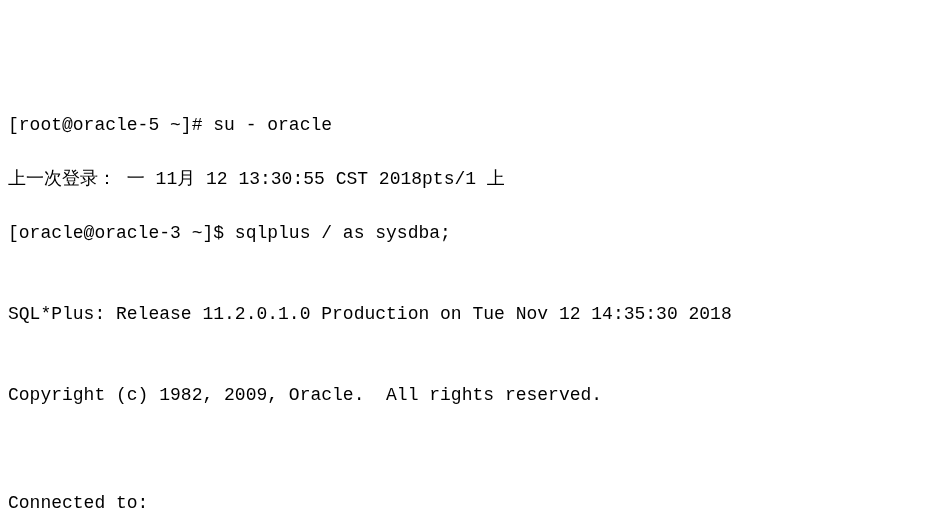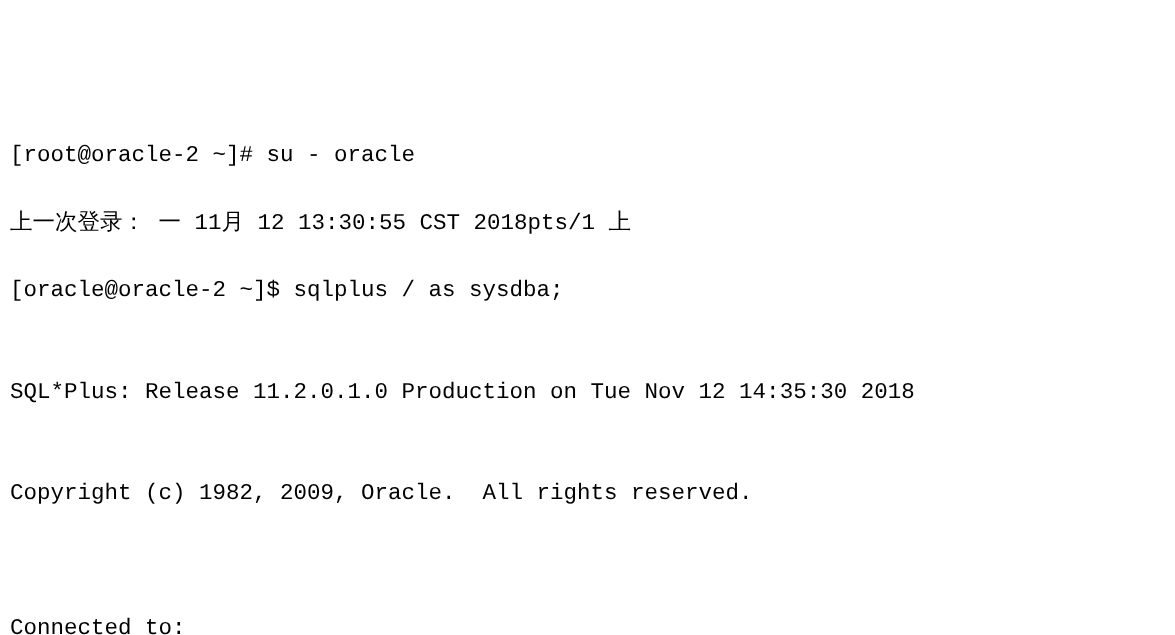--- a/index.html
+++ b/index.html
@@ -17,23 +17,23 @@
     }
     .line {
       white-space: pre;
     }
   </style>
 </head>
 <body>
 
 
 
-<div class="line">[root@oracle-2 ~]# su - oracle</div>
+<div class="line">[root@oracle-5 ~]# su - oracle</div>
 <div class="line">上一次登录： 一 11月 12 13:30:55 CST 2018pts/1 上</div>
-<div class="line">[oracle@oracle-2 ~]$ sqlplus / as sysdba;</div>
+<div class="line">[oracle@oracle-3 ~]$ sqlplus / as sysdba;</div>
 <div class="line"></div>
 <div class="line">SQL*Plus: Release 11.2.0.1.0 Production on Tue Nov 12 14:35:30 2018</div>
 <div class="line"></div>
 <div class="line">Copyright (c) 1982, 2009, Oracle.  All rights reserved.</div>
 <div class="line"></div>
 <div class="line"></div>
 <div class="line">Connected to:</div>
 
 
 <div class="line"></div>

